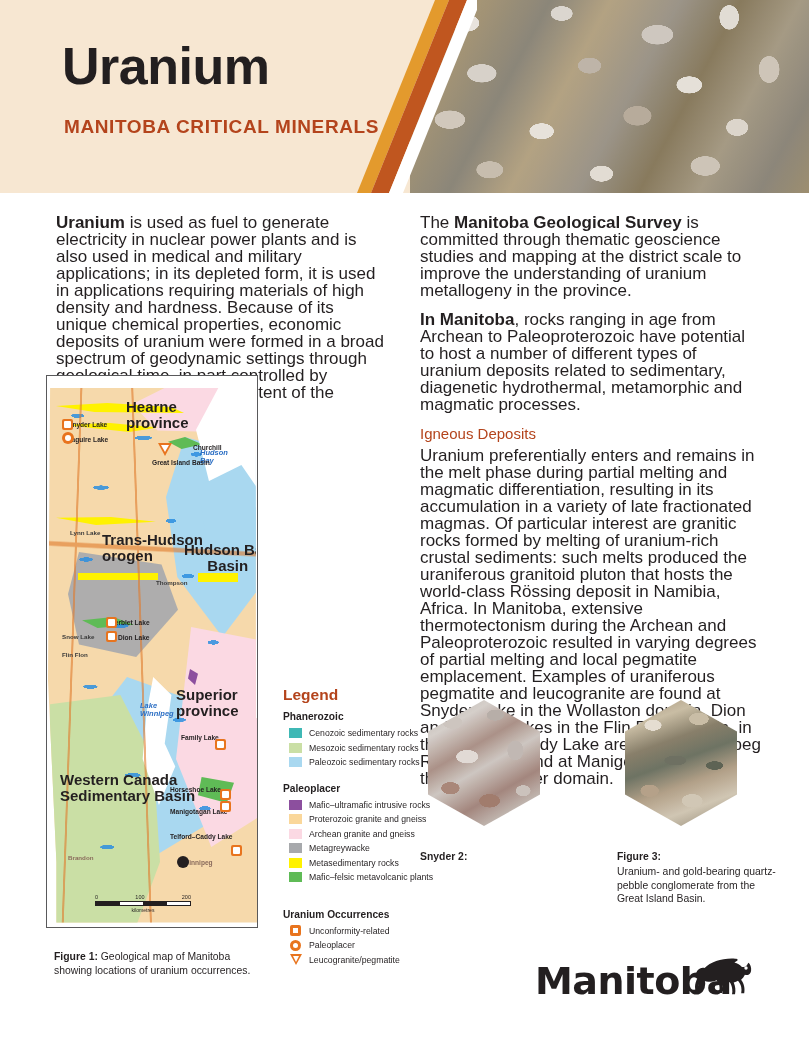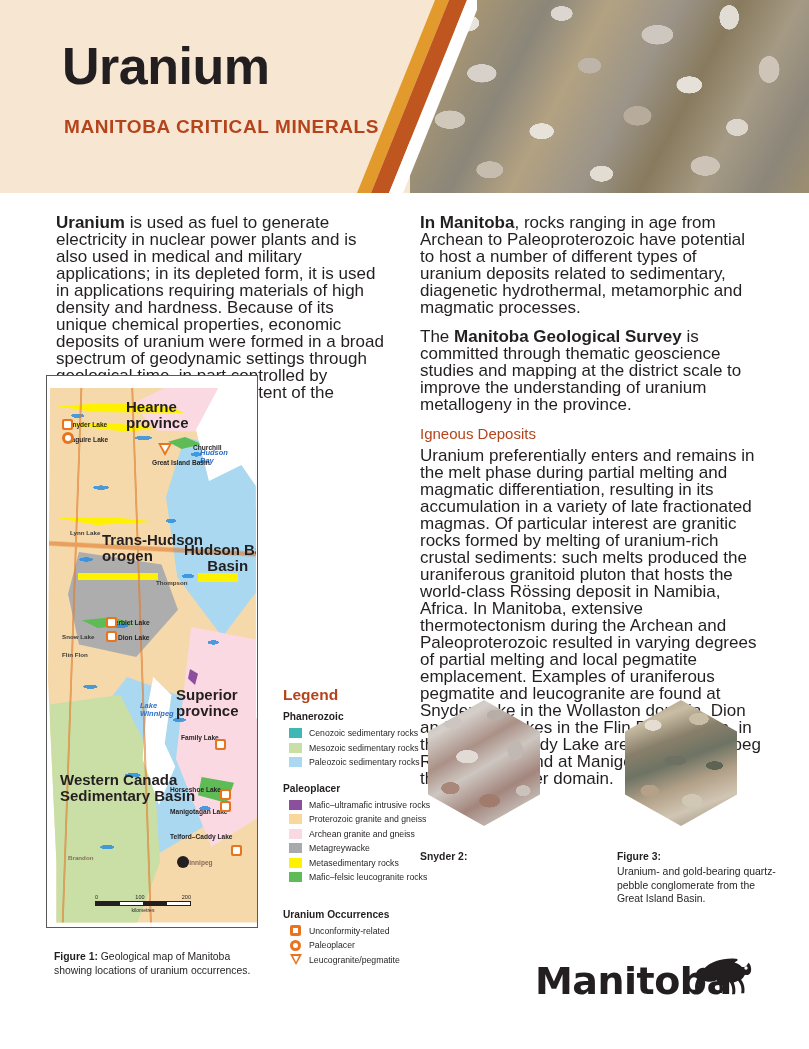--- a/index.html
+++ b/index.html
@@ -234,22 +234,22 @@
   <div class="hdr-white-gap"></div>
   <div class="title">Uranium</div>
   <div class="subtitle">MANITOBA CRITICAL MINERALS</div>
 </div>
 
 <div class="col-left">
   <p class="body"><b>Uranium</b><span> is used as fuel to generate electricity in nuclear power plants and is also used in medical and military applications; in its depleted form, it is used in applications requiring materials of high density and hardness. Because of its unique chemical properties, economic deposits of uranium were formed in a broad spectrum of geodynamic settings through geological time, in part controlled by changes in the oxygen content of the atmosphere.</span></p>
 </div>
 
 <div class="col-right">
+  <p class="body"><span>The </span><b>Manitoba Geological Survey</b><span> is committed through thematic geoscience studies and mapping at the district scale to improve the understanding of uranium metallogeny in the province.</span></p>
   <p class="body"><b>In Manitoba</b><span>, rocks ranging in age from Archean to Paleoproterozoic have potential to host a number of different types of uranium deposits related to sedimentary, diagenetic hydrothermal, metamorphic and magmatic processes.</span></p>
-  <p class="body"><span>The </span><b>Manitoba Geological Survey</b><span> is committed through thematic geoscience studies and mapping at the district scale to improve the understanding of uranium metallogeny in the province.</span></p>
 
   <h2 class="section">Igneous Deposits</h2>
   <p class="body">Uranium preferentially enters and remains in the melt phase during partial melting and magmatic differentiation, resulting in its accumulation in a variety of late fractionated magmas. Of particular interest are granitic rocks formed by melting of uranium-rich crustal sediments: such melts produced the uraniferous granitoid pluton that hosts the world-class Rössing deposit in Namibia, Africa. In Manitoba, extensive thermotectonism during the Archean and Paleoproterozoic resulted in varying degrees of partial melting and local pegmatite emplacement. Examples of uraniferous pegmatite and leucogranite are found at Snyder Lake in the Wollaston domain, Dion and Herblet lakes in the Flin Flon domain, in the Telford–Caddy Lake area of the Winnipeg River domain and at Manigotagan Lake in the English River domain.</p>
 </div>
 
 <div class="map-wrap">
   <div class="map-frame">
     <div class="mb-shape">
       <div class="mland"></div>
 
@@ -430,21 +430,21 @@
   <div class="lrow">
     <span class="sw" style="background:#a7a9ac"></span>
     <span class="txt">Metagreywacke</span>
   </div>
   <div class="lrow">
     <span class="sw" style="background:#fff200"></span>
     <span class="txt">Metasedimentary rocks</span>
   </div>
   <div class="lrow">
     <span class="sw" style="background:#5fbb56"></span>
-    <span class="txt">Mafic–felsic leucogranite rocks</span>
+    <span class="txt">Mafic–felsic metavolcanic plants</span>
   </div>
 
   <h4 class="space" style="margin-top:24px">Uranium Occurrences</h4>
   <div class="lrow">
     <span class="symwrap">
         <span class="osq">
           <i></i>
         </span>
       </span>
     <span class="txt">Unconformity-related</span>

